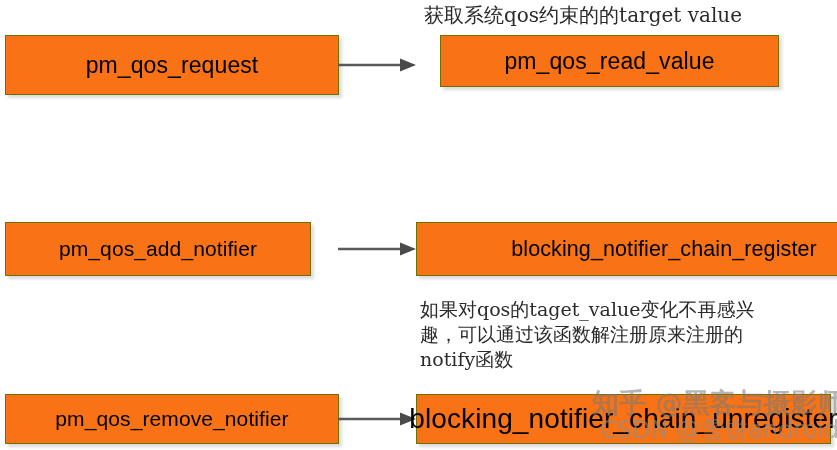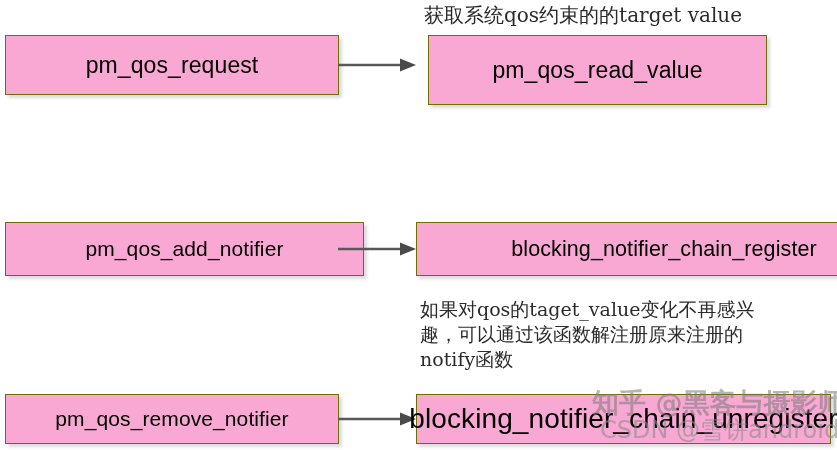--- a/index.html
+++ b/index.html
@@ -18,39 +18,39 @@
   #canvas {
     position: relative;
     width: 837px;
     height: 450px;
     border-radius: 8px;
   }
 
   
   .box {
     position: absolute;
-    background: #f9a8d4;
+    background: #f97316;
     border: 1.5px solid #6f6f00;
     box-shadow: 3px 3px 3px rgba(0,0,0,0.14);
     display: flex;
     align-items: center;
     justify-content: center;
     box-sizing: border-box;
   }
   .box .box-label {
     font-family: "Liberation Sans", sans-serif;
     font-weight: 400;
     color: #000000;
     white-space: nowrap;
     letter-spacing: 0.1px;
   }
 
   .box-r1l { left: 5px;   top: 35px;  width: 334px; height: 60px; }
-  .box-r1r { left: 428px; top: 35px;  width: 339px; height: 70px; }
-  .box-r2l { left: 5px;   top: 222px; width: 359px; height: 54px; }
+  .box-r1r { left: 440px; top: 35px;  width: 339px; height: 52px; }
+  .box-r2l { left: 5px;   top: 222px; width: 306px; height: 54px; }
   .box-r2r { left: 416px; top: 222px; width: 496px; height: 54px; }
   .box-r3l { left: 5px;   top: 394px; width: 334px; height: 50px; }
   .box-r3r { left: 416px; top: 394px; width: 415px; height: 50px; }
 
   .box-r1l .box-label,
   .box-r1r .box-label { font-size: 23px; }
   .box-r2l .box-label { font-size: 21px; }
   .box-r2r .box-label { font-size: 21.5px; }
   .box-r3l .box-label { font-size: 21px; }
   .box-r3r .box-label { font-size: 28px; }

